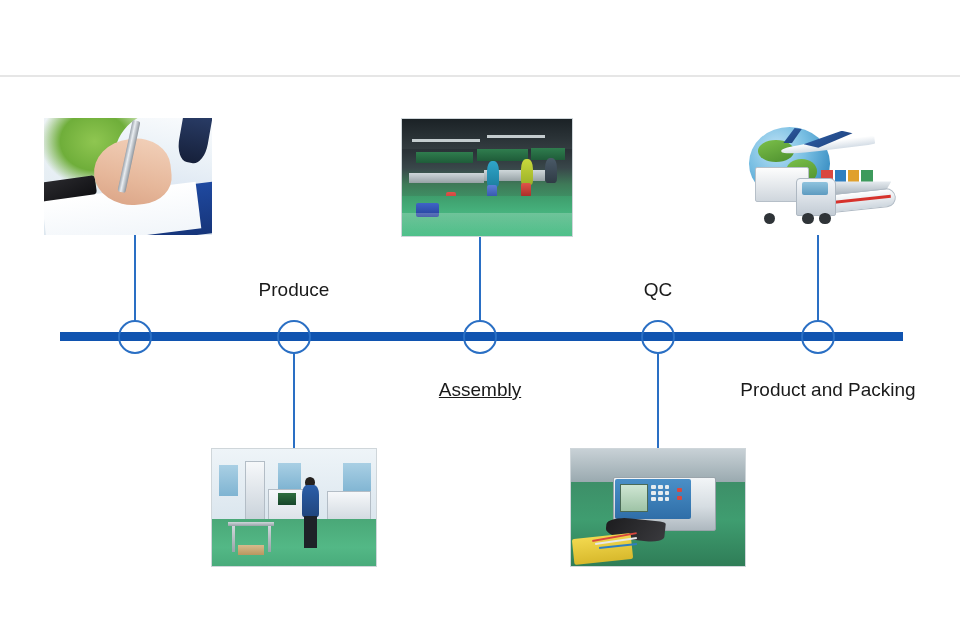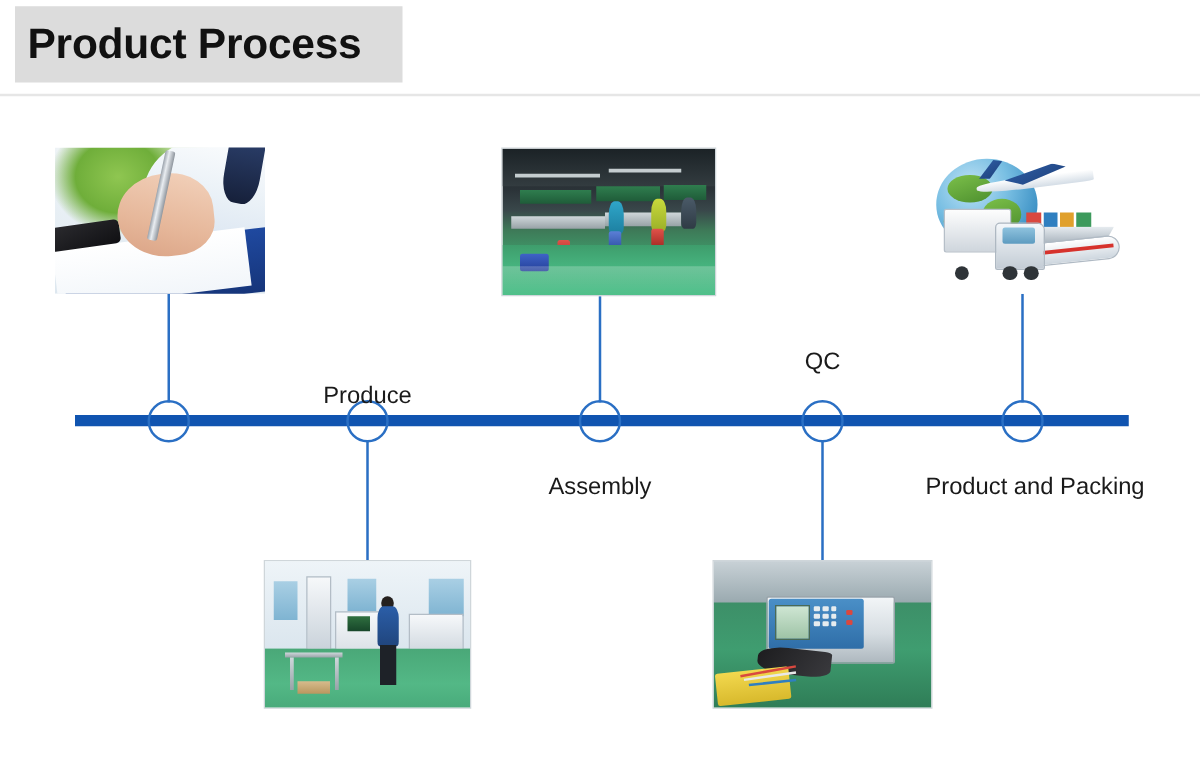--- a/index.html
+++ b/index.html
@@ -354,44 +354,41 @@
     border-radius:2px;
   }
   .ph-qc .wire {
     position:absolute; height:2px;
   }
 </style>
 </head>
 <body>
 
 <div id="header">
-  <div id="title-box">
-    <span id="title-text">Product Process</span>
-  </div>
   <div id="header-rule"></div>
 </div>
 
 <div id="timeline">
 
   <div id="timeline-bar"></div>
 
   <div class="connector" style="left:134px; top:235px; height:87px;"></div>
   <div class="connector" style="left:293px; top:352px; height:96px;"></div>
   <div class="connector" style="left:479px; top:235px; height:87px;"></div>
   <div class="connector" style="left:657px; top:352px; height:96px;"></div>
   <div class="connector" style="left:817px; top:235px; height:87px;"></div>
 
   <div class="node-circle" style="left:118px;"></div>
   <div class="node-circle" style="left:277px;"></div>
   <div class="node-circle" style="left:463px;"></div>
   <div class="node-circle" style="left:641px;"></div>
   <div class="node-circle" style="left:801px;"></div>
 
-  <div class="node-label label-above" style="left:294px;margin-top:27px;">Produce</div>
-  <div class="node-label label-below" style="left:480px;">Assembly</div>
+  <div class="node-label label-above" style="left:294px;">Produce</div>
+  <div class="node-label label-below" style="left:480px;text-decoration:underline;">Assembly</div>
   <div class="node-label label-above" style="left:658px;">QC</div>
   <div class="node-label label-below" style="left:828px;">Product and Packing</div>
 
   <div class="photo ph-sign" style="left:44px; top:118px; width:168px; height:117px;">
     <div class="photo-inner">
       <div class="bg"></div>
       <div class="shirt"></div>
       <div class="tie"></div>
       <div class="clipboard"></div>
       <div class="paper"></div>

